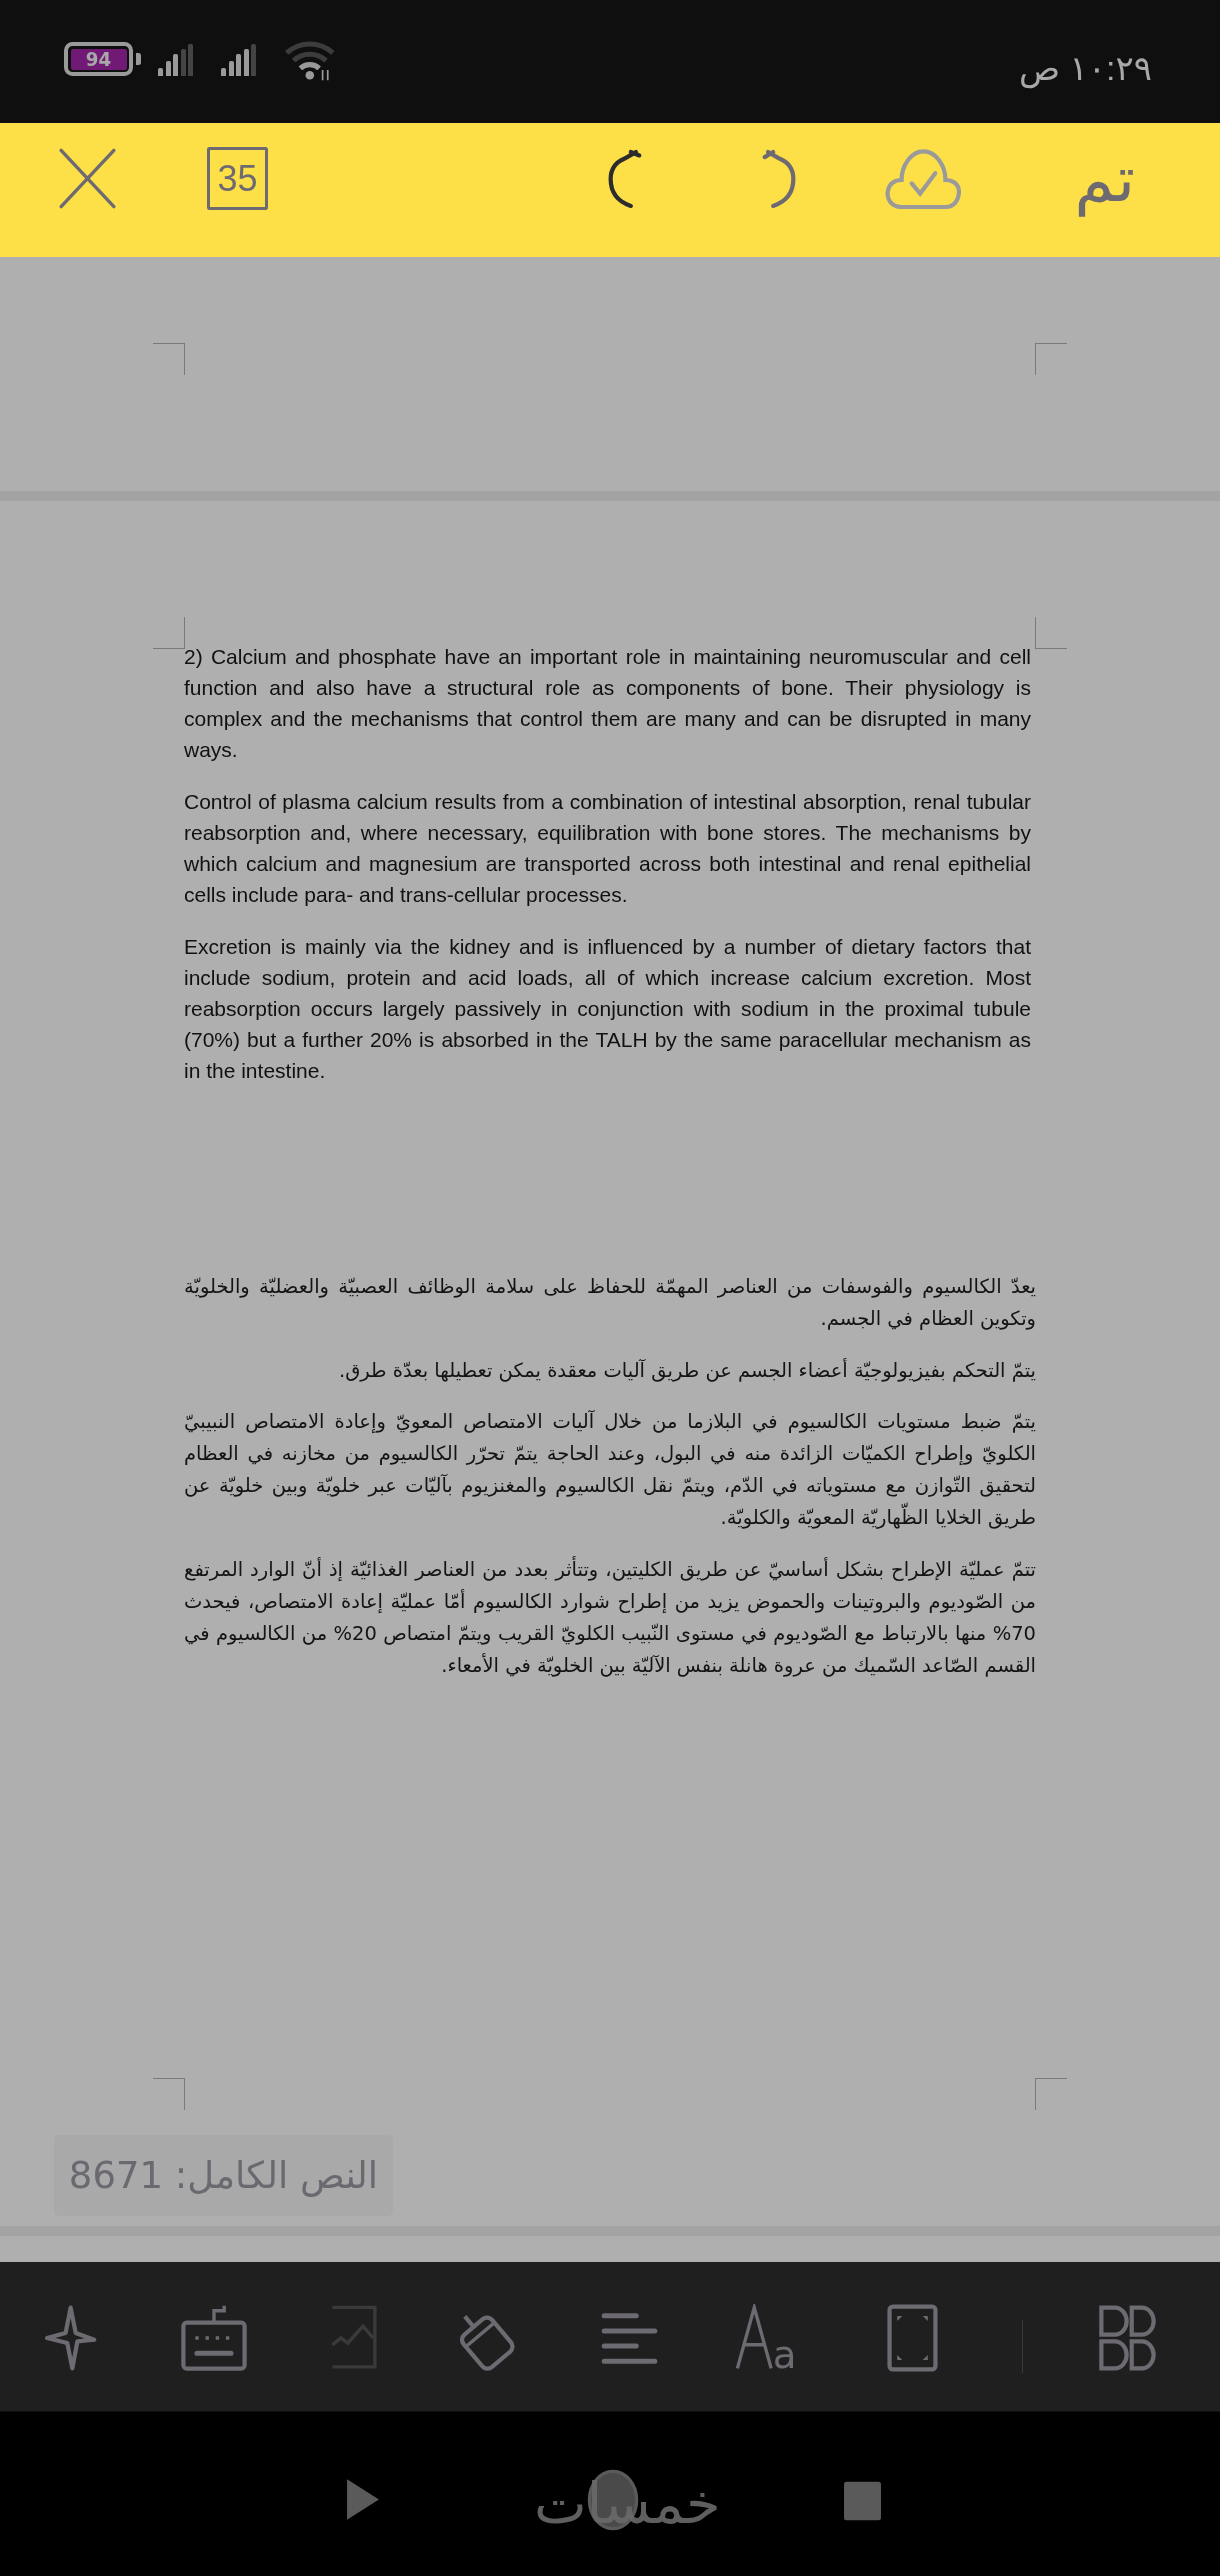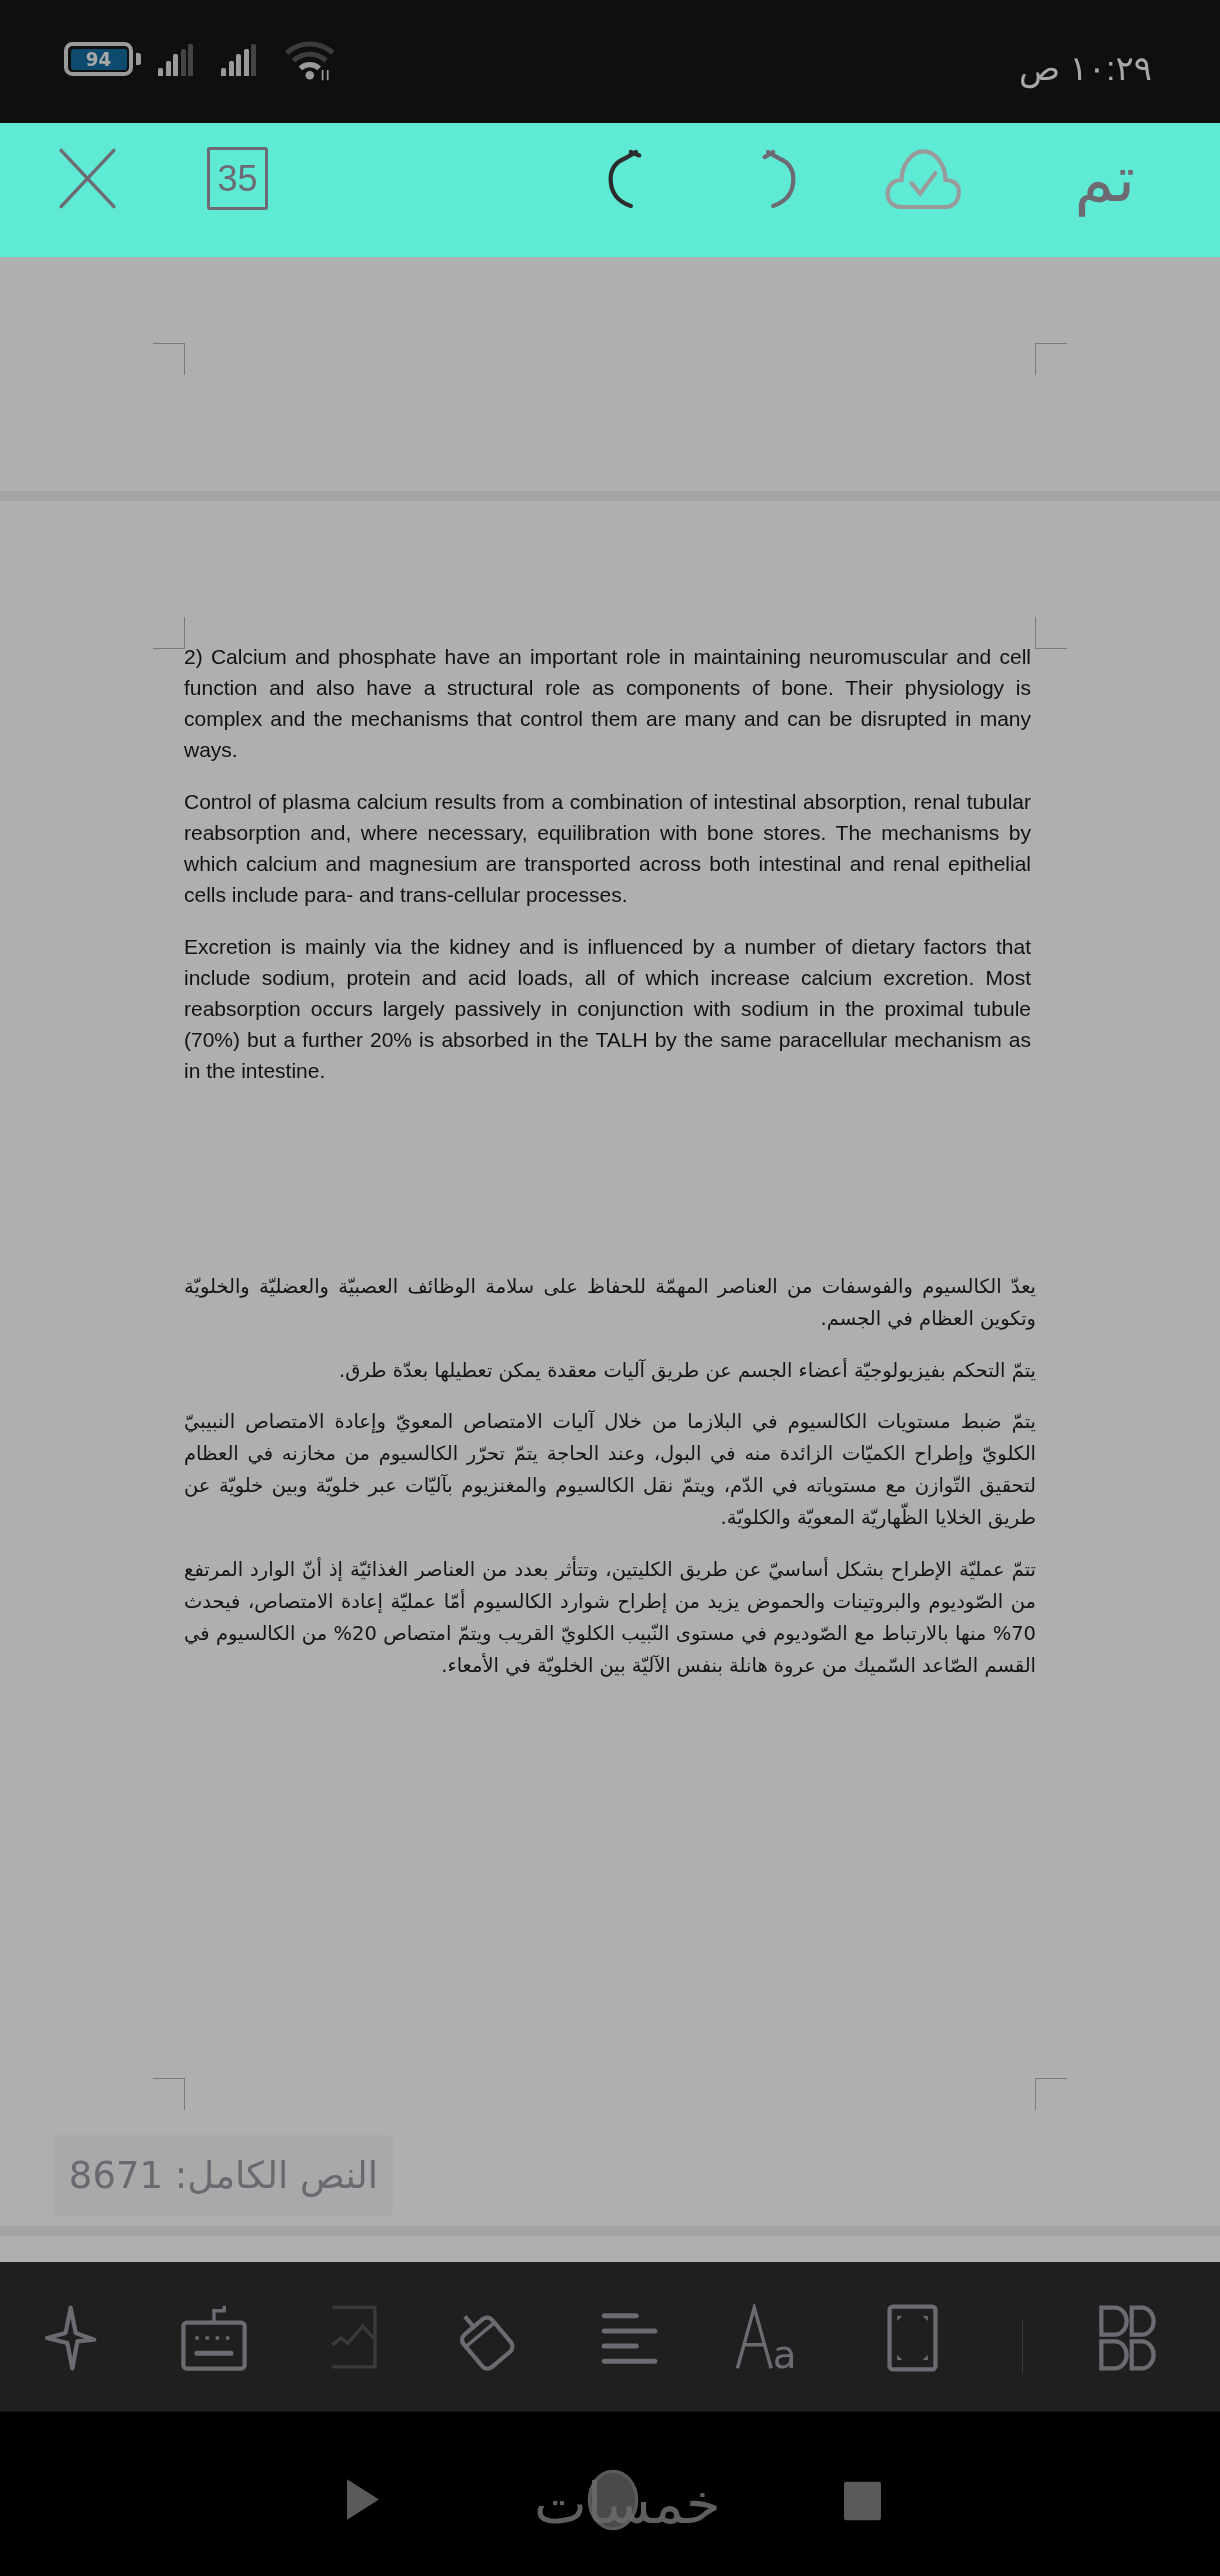--- a/index.html
+++ b/index.html
@@ -3,29 +3,29 @@
 <meta charset="utf-8">
 <style>
   * { box-sizing: border-box; margin: 0; padding: 0; }
   html, body { width: 1220px; height: 2576px; background: #0f0f0f; overflow: hidden; }
   body { position: relative; font-family: "DejaVu Sans", sans-serif; }
 
   
   .status-bar { position: absolute; left: 0; top: 0; width: 1220px; height: 123px; background: #0f0f0f; }
   .battery { position: absolute; left: 64px; top: 42px; width: 69px; height: 34px; border: 4.2px solid #9a9a9a; border-radius: 8.5px; }
   .battery::after { content: ""; position: absolute; right: -12px; top: 6.8px; width: 5.1px; height: 12px; background: #9a9a9a; border-radius: 0 2.5px 2.5px 0; }
-  .battery-fill { position: absolute; left: 2.5px; top: 2.5px; right: 2.5px; bottom: 2.5px; background: #0c4a6e; border-radius: 2.5px; display: flex; align-items: center; justify-content: center; color: #a8a8a8; font-size: 20.3px; font-weight: bold; font-family: "DejaVu Sans Condensed","DejaVu Sans", sans-serif; }
+  .battery-fill { position: absolute; left: 2.5px; top: 2.5px; right: 2.5px; bottom: 2.5px; background: #701a75; border-radius: 2.5px; display: flex; align-items: center; justify-content: center; color: #a8a8a8; font-size: 20.3px; font-weight: bold; font-family: "DejaVu Sans Condensed","DejaVu Sans", sans-serif; }
   .signal { position: absolute; top: 42px; height: 34px; display: flex; align-items: flex-end; gap: 2.5px; }
   .signal span { display: block; width: 5.1px; background: #9a9a9a; border-radius: 1.7px 1.7px 0 0; }
   .signal span.dim { background: #444; }
   .wifi { position: absolute; left: 285px; top: 41px; width: 53px; height: 41px; }
   .clock { position: absolute; right: 68px; top: 48px; color: #a8a8a8; font-size: 34px; direction: rtl; font-family: Liberation Sans, sans-serif; }
 
   
-  .top-toolbar { position: absolute; left: 0; top: 123px; width: 1220px; height: 134px; background: #5eead4; }
+  .top-toolbar { position: absolute; left: 0; top: 123px; width: 1220px; height: 134px; background: #fde047; }
   .tb-icon { position: absolute; display: flex; align-items: center; justify-content: center; }
   .pagecount { position: absolute; left: 207px; top: 24px; width: 61px; height: 63px; border: 3.4px solid #6d6a72; border-radius: 2.5px; color: #6d6a72; font-size: 36px; display: flex; align-items: center; justify-content: center; font-family: "Liberation Sans", sans-serif; }
   .done-label { position: absolute; right: 85px; top: 18.6px; color: #6d6a72; font-size: 64px; font-family: "DejaVu Sans", sans-serif; }
 
   
   .doc-area { position: absolute; left: 0; top: 257px; width: 1220px; height: 2006px; background: #afafaf; }
   .page-gap { position: absolute; left: 0; width: 1220px; height: 10.2px; background: #a3a3a3; }
   .corner { position: absolute; width: 32px; height: 32px; border-color: #7a7a7a; border-style: solid; border-width: 0; }
   .c-tl-top { border-top-width: 1.7px; border-right-width: 1.7px; }
   .c-tr-top { border-top-width: 1.7px; border-left-width: 1.7px; }

